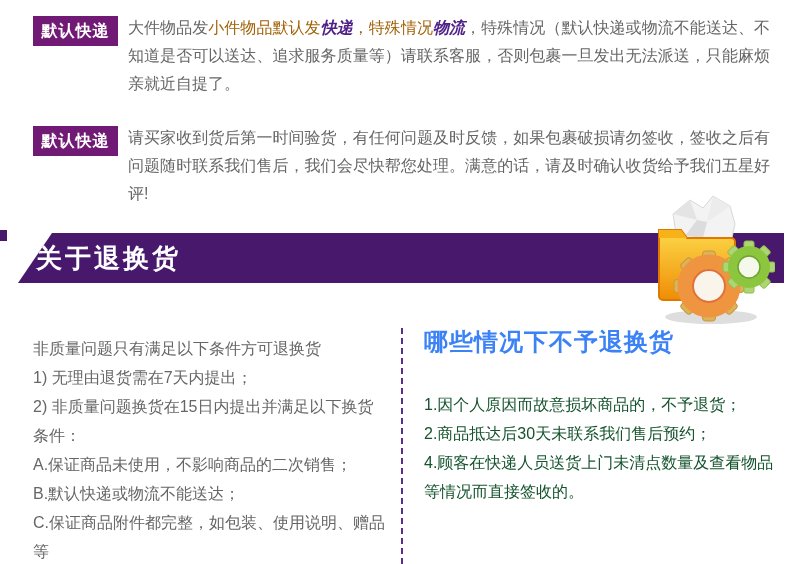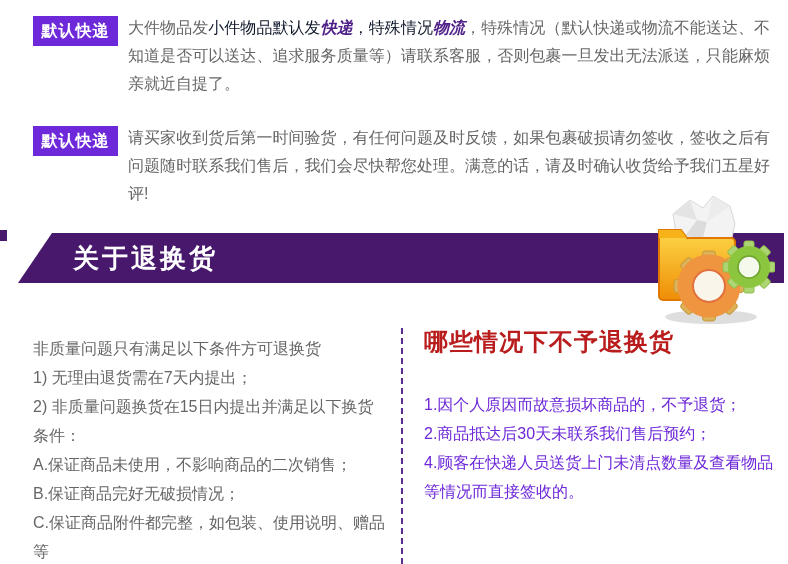--- a/index.html
+++ b/index.html
@@ -2,58 +2,58 @@
 <html><head>
 <meta charset="utf-8">
 <style>
   html,body{margin:0;padding:0;background:#fff;}
   .page{
     position:relative;width:788px;height:564px;background:#ffffff;overflow:hidden;
     font-family:"Liberation Sans","DejaVu Sans",sans-serif;
   }
   
   .badge{
-    position:absolute;left:33px;width:85px;height:30px;background:#6d28d9;
+    position:absolute;left:33px;width:85px;height:30px;background:#701a75;
     color:#fff;font-size:16px;font-weight:bold;text-align:center;line-height:30px;
     letter-spacing:1px;
   }
   .badge1{top:16px;}
   .badge2{top:126px;}
   .notice-text{
     position:absolute;left:128px;width:642px;margin:0;
     font-size:16px;line-height:28px;color:#666666;text-align:justify;
   }
   .notice-text1{top:14px;}
   .notice-text2{top:124px;}
-  .c-purple{color:#0f172a;}
+  .c-purple{color:#a16207;}
   .c-purple-b{color:#4f2188;font-weight:bold;font-style:italic;}
   
   .banner-notch{position:absolute;left:0;top:230px;width:7px;height:11px;background:#47186b;}
   .banner{
     position:absolute;left:0;top:233px;width:784px;height:50px;background:#47186b;
     clip-path:polygon(52px 0,100% 0,100% 100%,18px 100%);
   }
   .banner-title{
-    margin:0;padding-left:73px;line-height:50px;color:#ffffff;
+    margin:0;padding-left:36px;line-height:50px;color:#ffffff;
     font-size:26px;font-weight:bold;letter-spacing:3px;
   }
   .illustration{position:absolute;left:645px;top:194px;width:130px;height:134px;z-index:2;}
   
   .columns{position:absolute;left:0;top:328px;width:688px;height:236px;}
   .col-left{
     position:absolute;left:33px;top:6px;width:352px;
     font-size:16px;line-height:29px;color:#666666;
   }
   .col-left p{margin:0;}
   .divider{position:absolute;left:401px;top:0;height:236px;width:0;border-left:2px dashed #5b2d8e;}
   .col-right{position:absolute;left:424px;top:0;width:352px;}
   .col-right h3{
-    margin:0;font-size:24px;line-height:28px;font-weight:bold;color:#b91c1c;letter-spacing:1px;
+    margin:0;font-size:24px;line-height:28px;font-weight:bold;color:#3b82f6;letter-spacing:1px;
   }
-  .col-right .list{margin-top:34px;font-size:16px;line-height:29px;color:#6d28d9;}
+  .col-right .list{margin-top:34px;font-size:16px;line-height:29px;color:#14532d;}
   .col-right .list p{margin:0;}
 </style>
 </head>
 <body>
 
 <div class="page">
 
   <span class="badge badge1">默认快递</span>
   <p class="notice-text notice-text1"><span>大件物品发</span><span class="c-purple">小件物品默认发</span><span class="c-purple-b">快递</span><span class="c-purple">，特殊情况</span><span class="c-purple-b">物流</span><span>，特殊情况（默认快递或物流不能送达、不知道是否可以送达、追求服务质量等）请联系客服，否则包裹一旦发出无法派送，只能麻烦亲就近自提了。</span></p>
 
@@ -114,21 +114,21 @@
       <circle r="11" fill="none" stroke="#6ea52e" stroke-width="1.5"></circle>
     </g>
   </svg>
 
   <div class="columns">
     <div class="col-left">
       <p>非质量问题只有满足以下条件方可退换货</p>
       <p>1) 无理由退货需在7天内提出；</p>
       <p>2) 非质量问题换货在15日内提出并满足以下换货条件：</p>
       <p>A.保证商品未使用，不影响商品的二次销售；</p>
-      <p>B.保证商品完好无破损情况；</p>
+      <p>B.默认快递或物流不能送达；</p>
       <p>C.保证商品附件都完整，如包装、使用说明、赠品等</p>
     </div>
     <div class="divider"></div>
     <div class="col-right">
       <h3>哪些情况下不予退换货</h3>
       <div class="list">
         <p>1.因个人原因而故意损坏商品的，不予退货；</p>
         <p>2.商品抵达后30天未联系我们售后预约；</p>
         <p>4.顾客在快递人员送货上门未清点数量及查看物品等情况而直接签收的。</p>
       </div>

